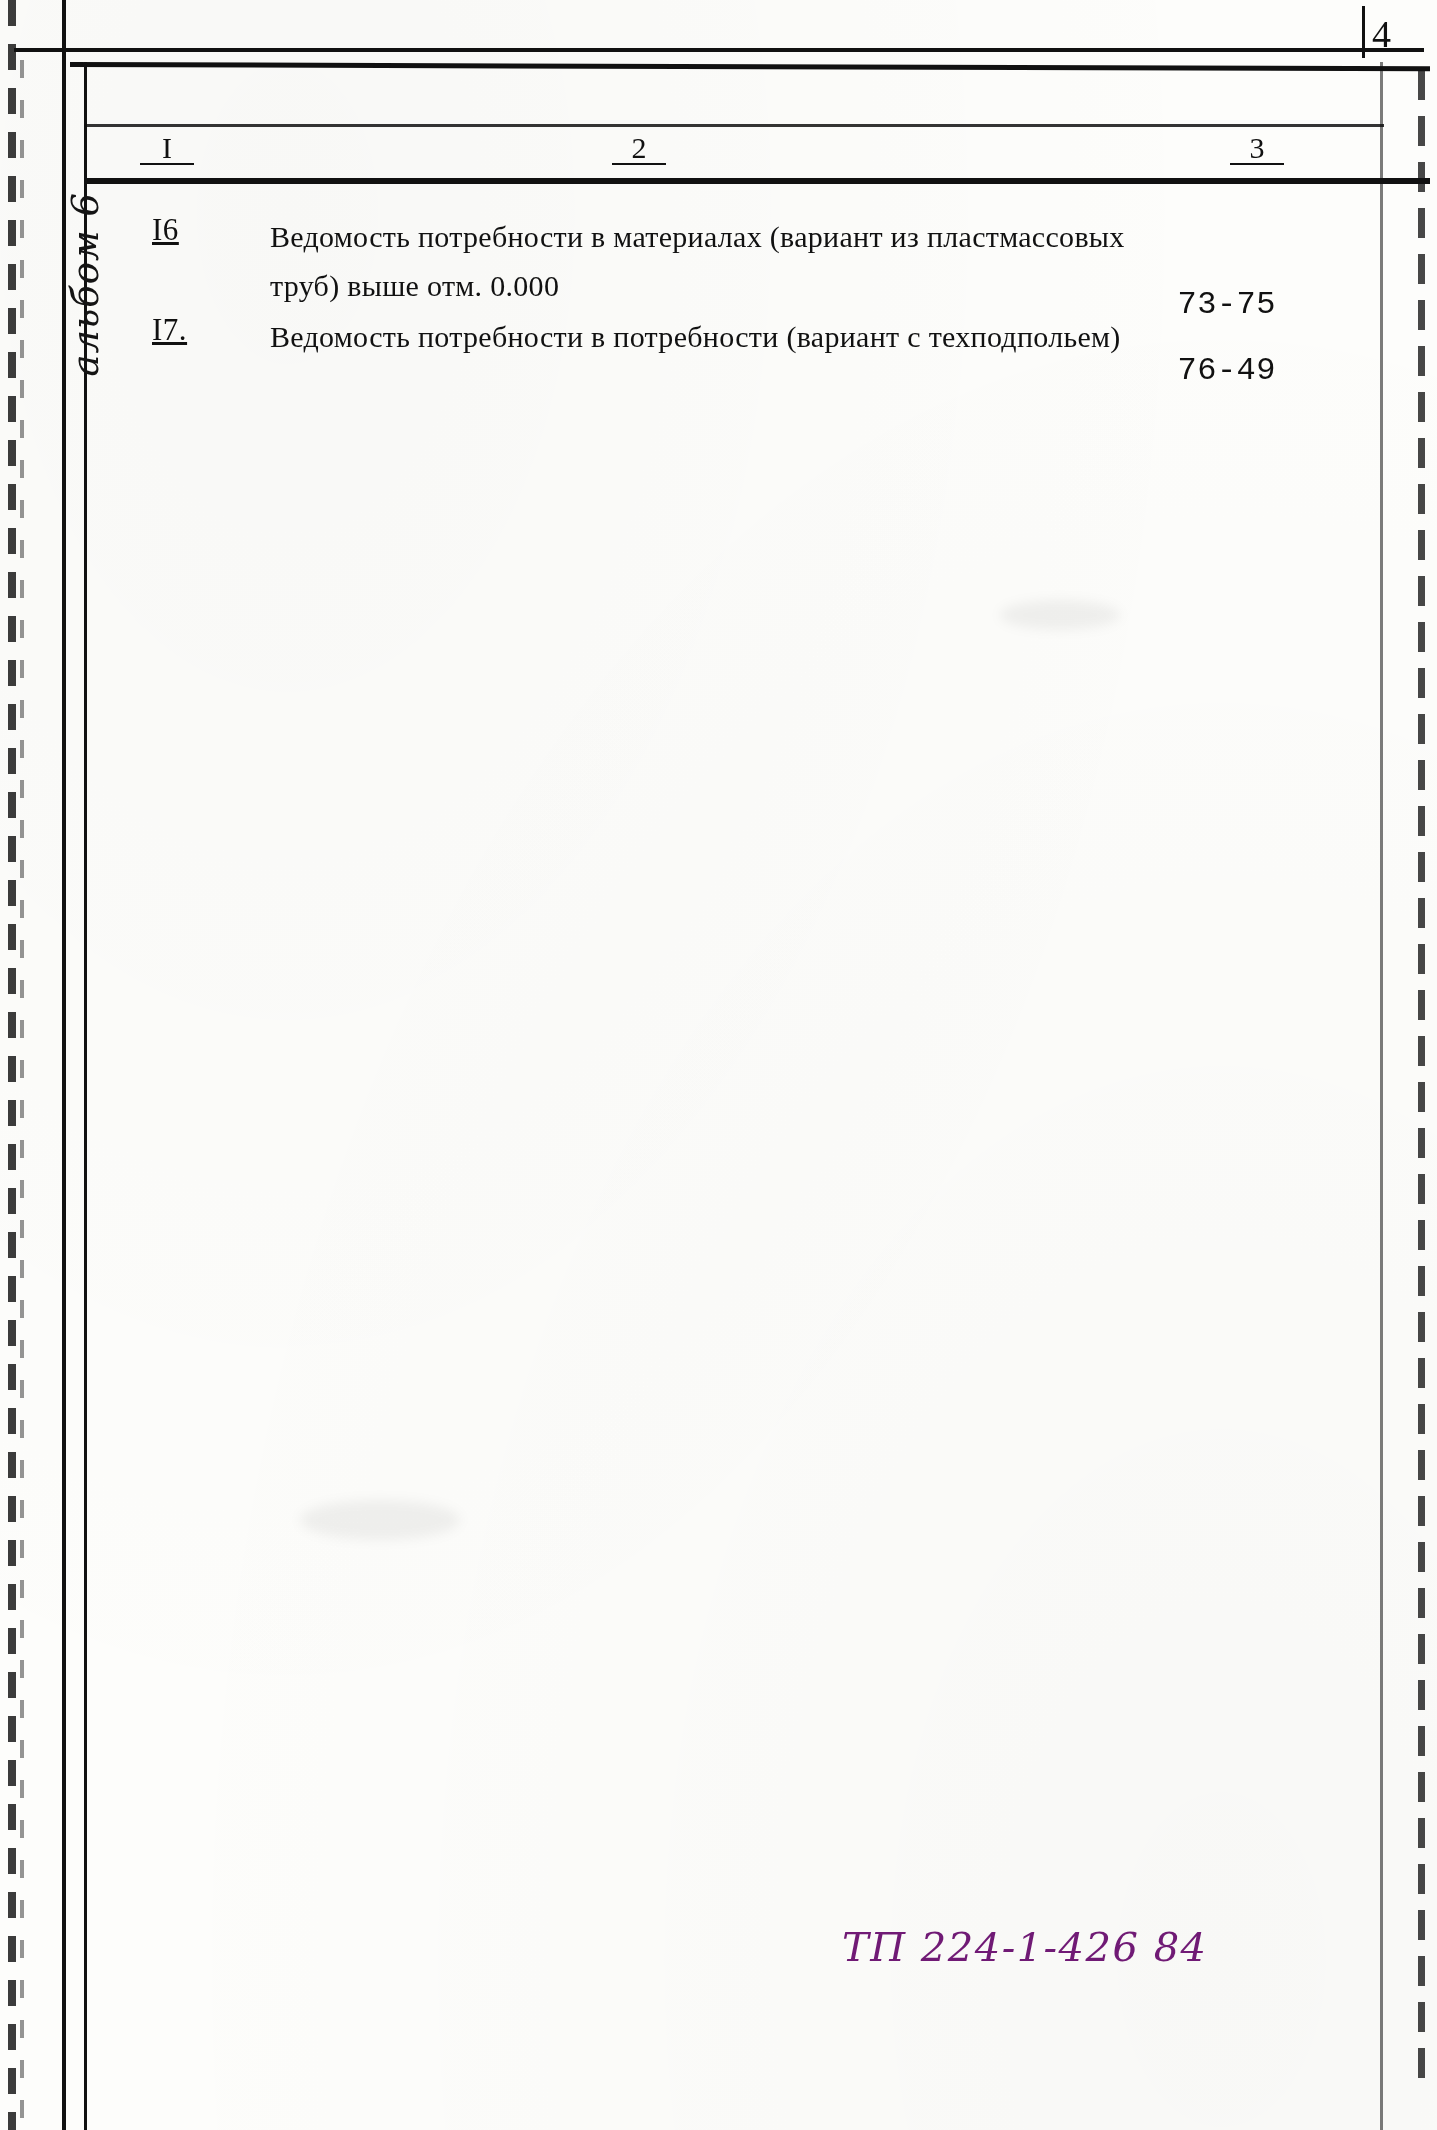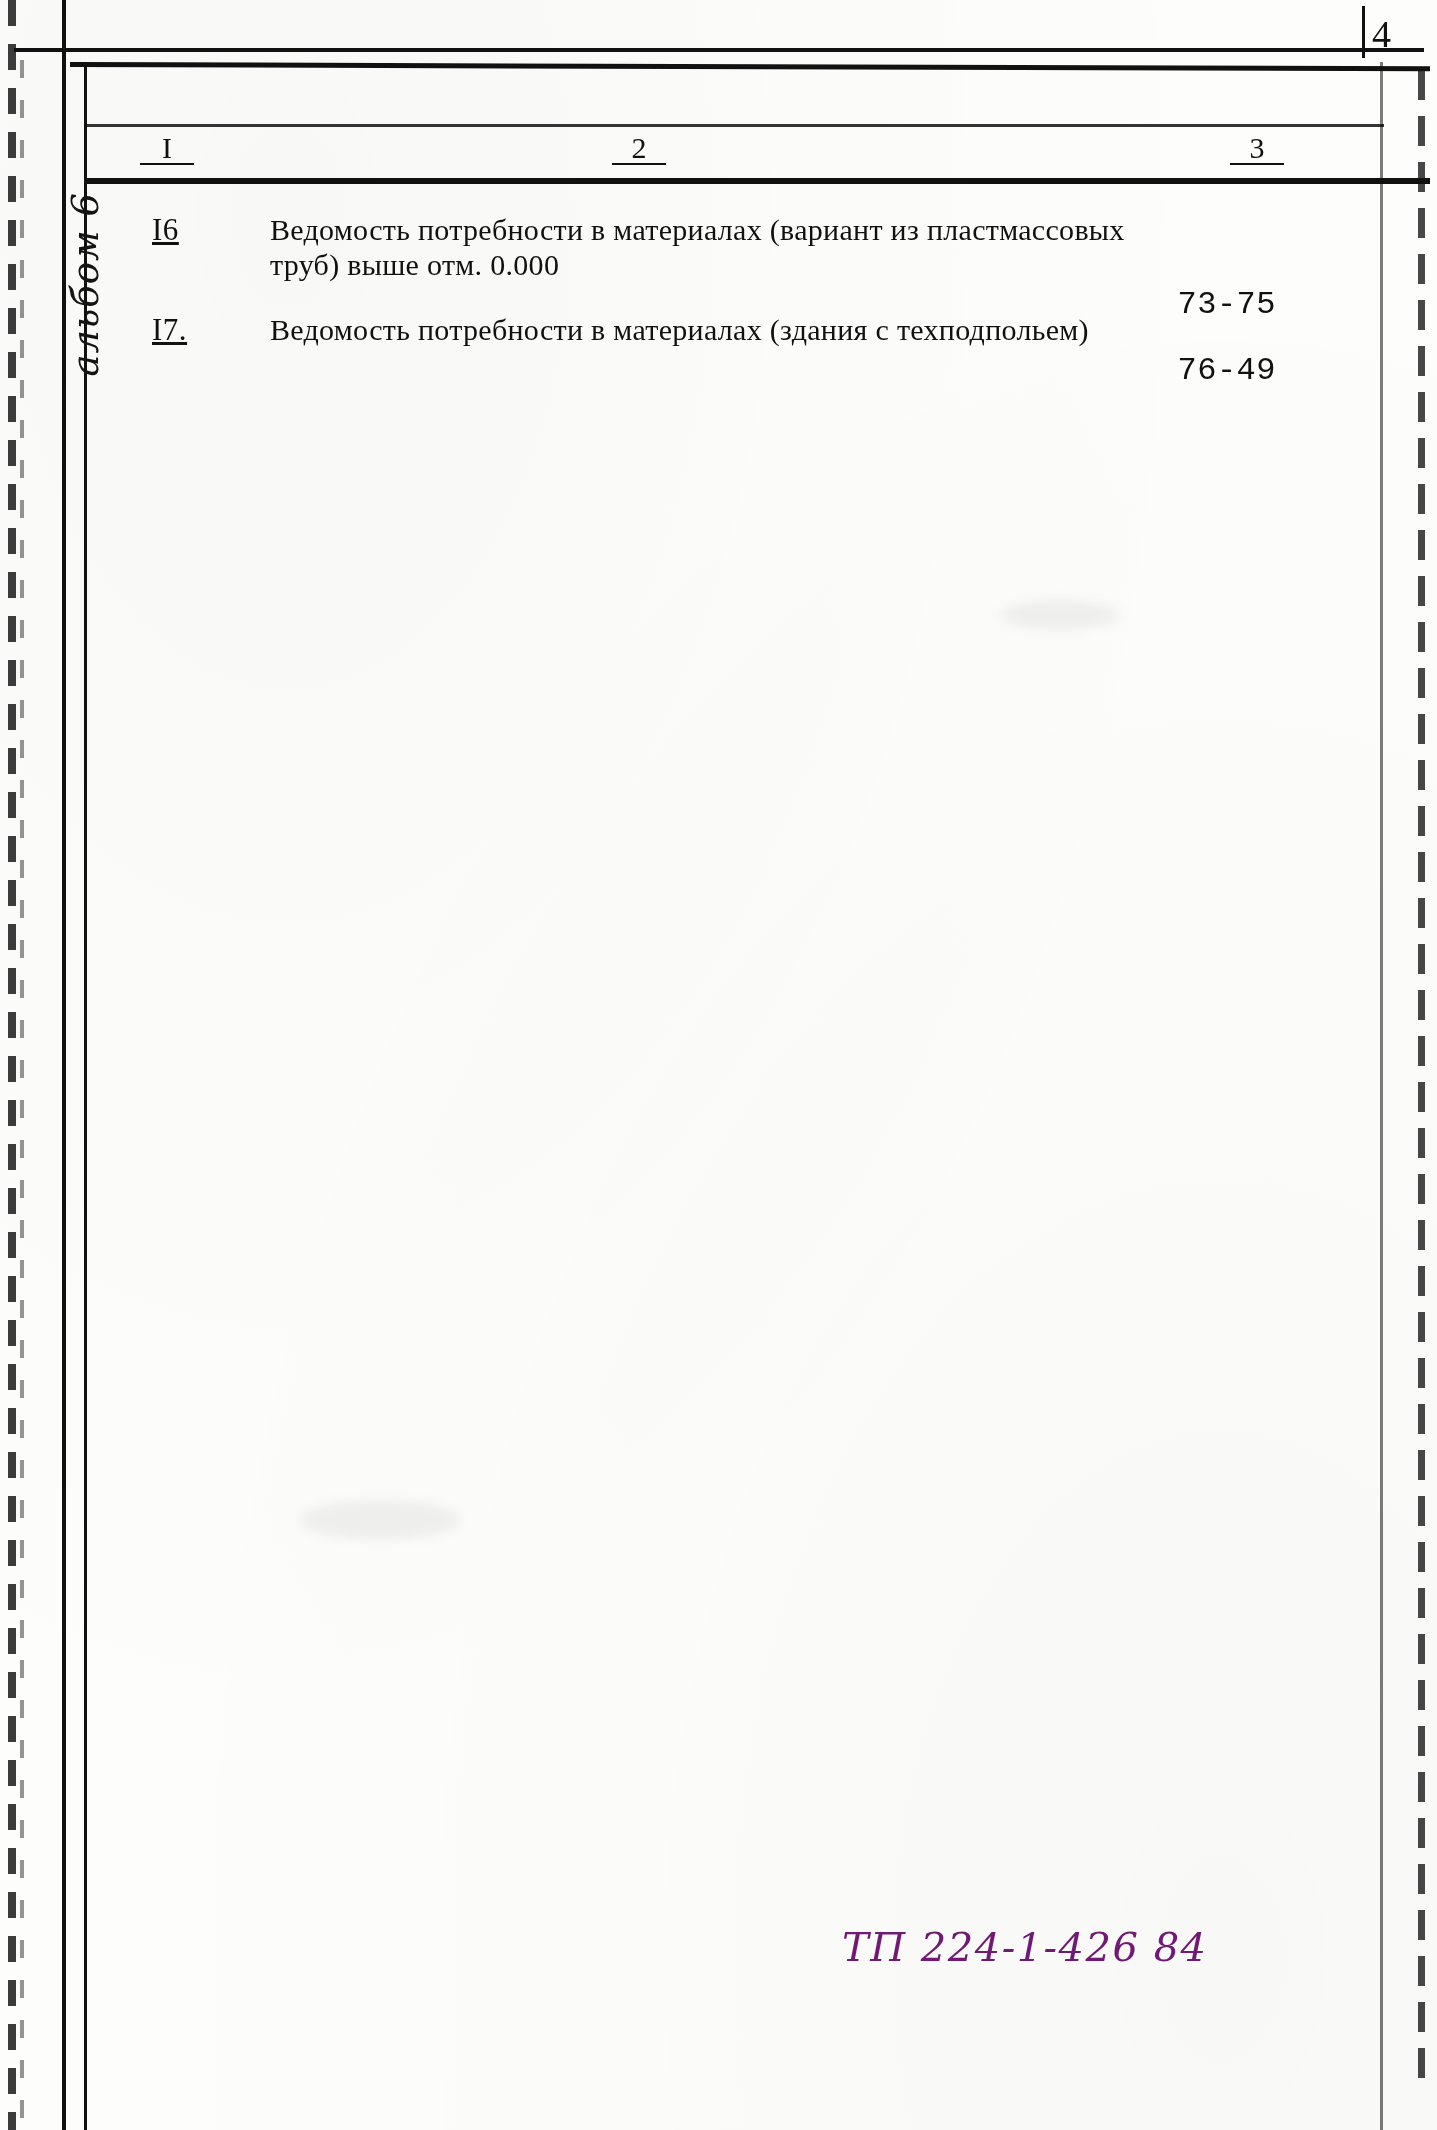--- a/index.html
+++ b/index.html
@@ -206,21 +206,21 @@
     letter-spacing: 0.5px;
     text-decoration: underline;
   }
   .cell-title {
     position: absolute;
     left: 186px;
     top: 0;
     width: 900px;
     font-family: "Liberation Serif", serif;
     font-size: 30px;
-    line-height: 35px;
+    line-height: 49px;
     color: #111;
     letter-spacing: 0.3px;
   }
   .cell-pages {
     position: absolute;
     right: 108px;
     font-family: Liberation Mono, monospace;
     font-size: 32px;
     color: #111;
     letter-spacing: 0.5px;
@@ -301,21 +301,21 @@
   <div class="rows">
 
     <div class="row" id="row-0">
       <div class="cell-num">I6</div>
       <div class="cell-title">Ведомость потребности в материалах (вариант из пластмассовых труб) выше отм. 0.000</div>
       <div class="cell-pages">73-75</div>
     </div>
 
     <div class="row" id="row-1">
       <div class="cell-num">I7.</div>
-      <div class="cell-title">Ведомость потребности в материалах (здания с техподпольем)</div>
+      <div class="cell-title">Ведомость потребности в потребности (вариант с техподпольем)</div>
       <div class="cell-pages">76-49</div>
     </div>
 
 
   </div>
 
   <div class="footer-code">ТП 224-1-426 84</div>
 
 </div>
 

